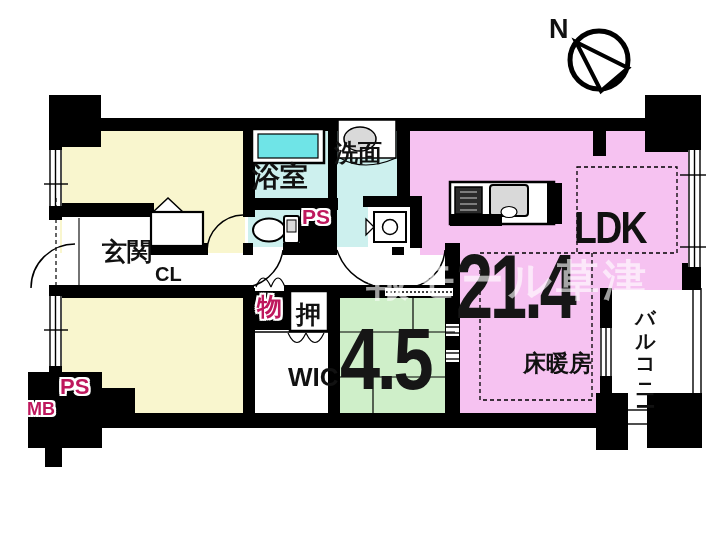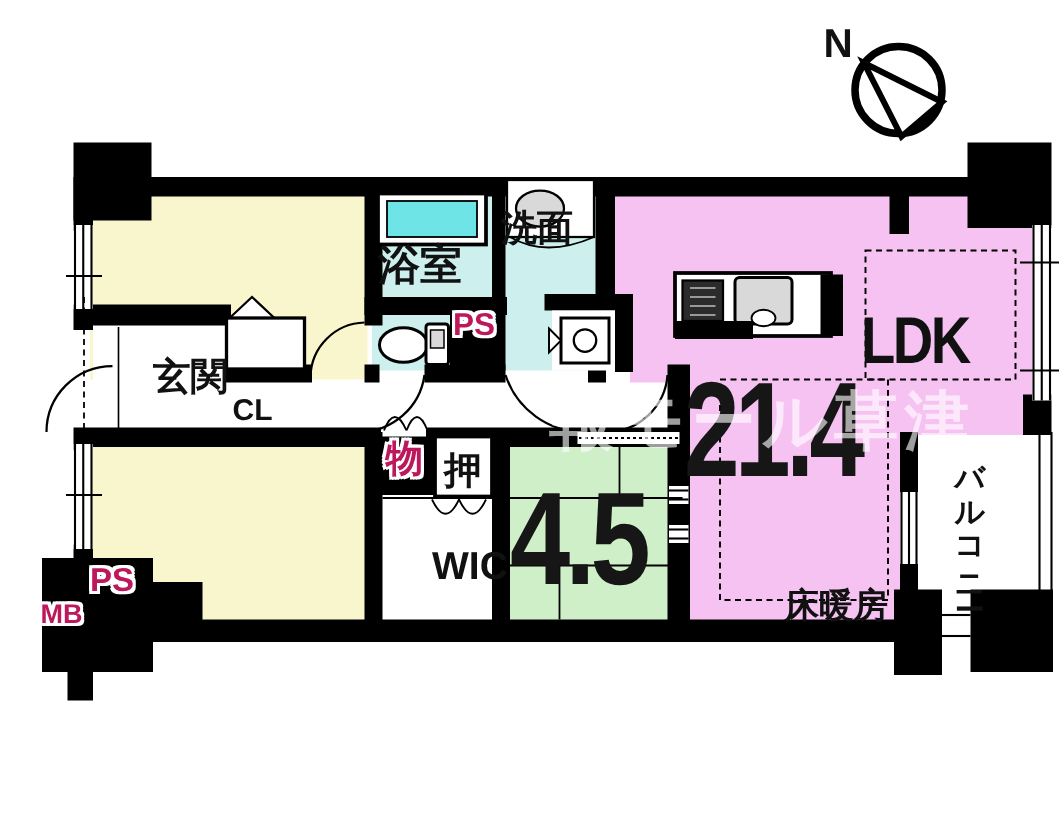--- a/index.html
+++ b/index.html
@@ -199,19 +199,19 @@
 <div class="lbl" style="left:252px;top:163px;font-size:28px;">浴室</div>
 <div class="lbl" style="left:334px;top:141px;font-size:24px;">洗面</div>
 <div class="lbl" style="left:102px;top:239px;font-size:25px;">玄関</div>
 <div class="lbl" style="left:155px;top:224px;font-size:20px;margin-top:40px;">CL</div>
 <div class="lbl" style="left:272px;top:364px;font-size:26px;margin-left:16px;">WIC</div>
 <div class="lbl" style="left:296px;top:302px;font-size:25px;">押</div>
 <div class="lbl outl" style="left:257px;top:294px;font-size:25px;">物</div>
 <div class="lbl outl" style="left:302px;top:206px;font-size:21px;">PS</div>
 <div class="lbl outl" style="left:60px;top:376px;font-size:22px;">PS</div>
 <div class="lbl outl" style="left:27px;top:400px;font-size:18px;">MB</div>
-<div class="lbl" style="left:523px;top:392px;font-size:23px;">床暖房</div>
+<div class="lbl" style="left:523px;top:352px;font-size:23px;">床暖房</div>
 <div class="lbl vtext" style="left:636px;top:296px;font-size:20px;">バルコニー</div>
 <div class="lbl" style="left:549px;top:16px;font-size:27px;">N</div>
 
 <div id="watermark" style="left: 366px; top: 252px; font-size: 43px; color: rgba(255, 255, 255, 0.62);">報モール草津</div>
 
 </div>
 
 </body></html>

